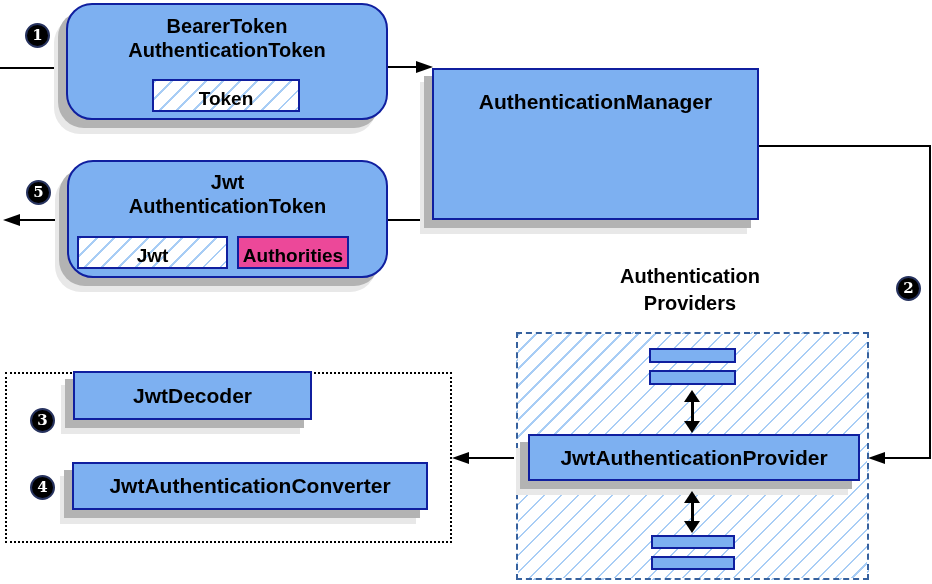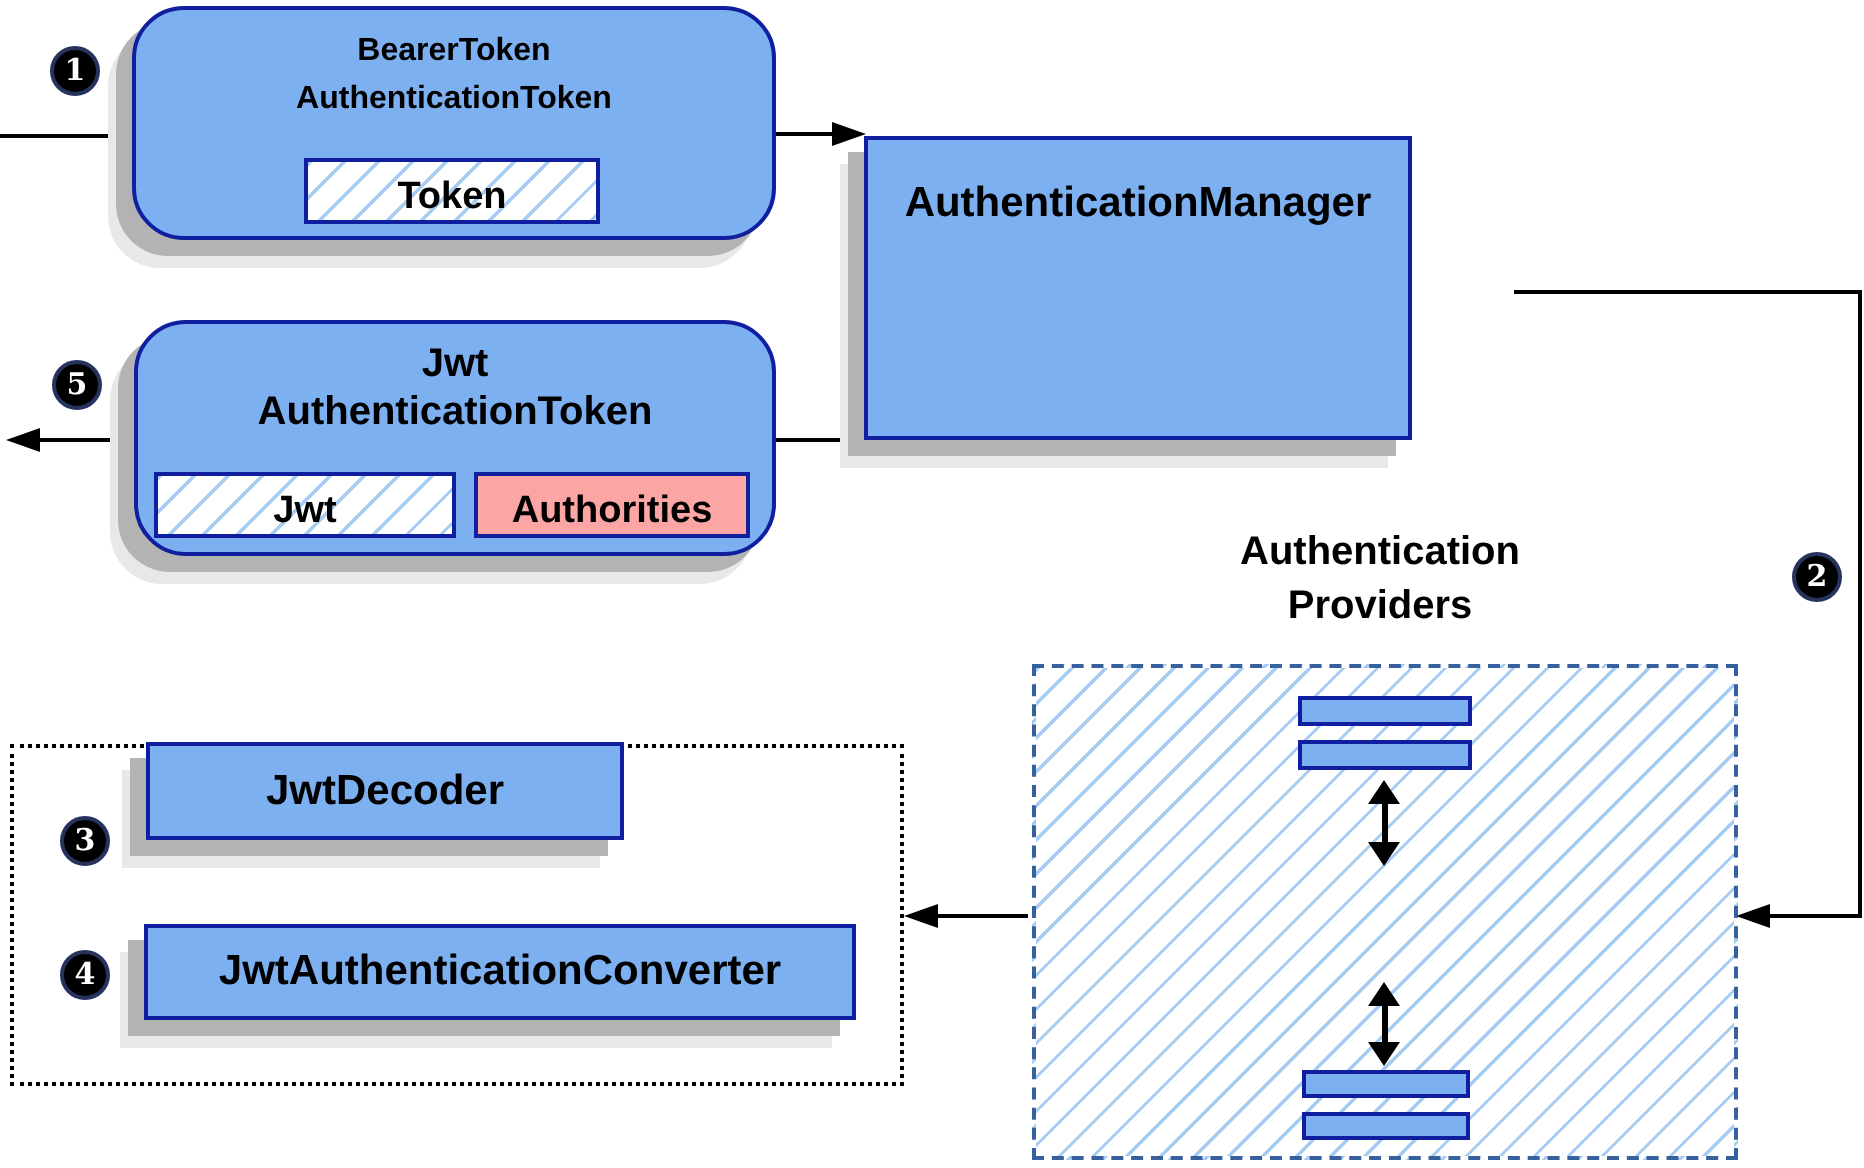--- a/index.html
+++ b/index.html
@@ -102,20 +102,23 @@
 
   <div class="bar" style="left:649px;top:348px;width:87px;height:15px;"></div>
   <div class="bar" style="left:649px;top:370px;width:87px;height:15px;"></div>
 
   <div class="dbl-arrow" style="left:683px;top:390px;height:43px;">
     <div class="up"></div>
     <div class="shaft"></div>
     <div class="down"></div>
   </div>
 
+  <div class="abs blue-node shadowed center bold" style="left:528px;top:434px;width:332px;height:47px;font-size:21px;">
+    <span>JwtAuthenticationProvider</span>
+  </div>
 
   <div class="dbl-arrow" style="left:683px;top:491px;height:42px;">
     <div class="up"></div>
     <div class="shaft"></div>
     <div class="down"></div>
   </div>
 
   <div class="bar" style="left:651px;top:535px;width:84px;height:14px;"></div>
   <div class="bar" style="left:651px;top:556px;width:84px;height:14px;"></div>
 
@@ -123,42 +126,42 @@
 
   <div class="abs blue-node shadowed center bold" style="left:73px;top:371px;width:239px;height:49px;font-size:21px;">
     <span>JwtDecoder</span>
   </div>
 
   <div class="abs blue-node shadowed center bold" style="left:72px;top:462px;width:356px;height:48px;font-size:21px;">
     <span>JwtAuthenticationConverter</span>
   </div>
 
   <div class="abs blue-node rounded shadowed" style="left:66px;top:3px;width:322px;height:117px;">
-    <div class="node-title" style="top:9px;font-size:16px;line-height:24px;">
+    <div class="node-title" style="top:9px;font-size:20px;line-height:24px;">
       <div>BearerToken</div>
       <div>AuthenticationToken</div>
     </div>
     <div class="abs chip hatch" style="left:84px;top:74px;width:148px;height:33px;font-size:19px;">
       <span>Token</span>
     </div>
   </div>
 
-  <div class="abs blue-node shadowed" style="left:432px;top:68px;width:274px;height:152px;text-decoration:underline;">
+  <div class="abs blue-node shadowed" style="left:432px;top:68px;width:327px;height:152px;text-decoration:underline;">
     <div class="node-title" style="top:20px;font-size:21px;">AuthenticationManager</div>
   </div>
 
   <div class="abs blue-node rounded shadowed" style="left:67px;top:160px;width:321px;height:118px;">
     <div class="node-title" style="top:8px;font-size:20px;line-height:24px;">
       <div>Jwt</div>
       <div>AuthenticationToken</div>
     </div>
     <div class="abs chip hatch" style="left:8px;top:74px;width:151px;height:33px;font-size:19px;">
       <span>Jwt</span>
     </div>
-    <div class="abs chip" style="left:168px;top:74px;width:138px;height:33px;font-size:19px;background:#fca5a5;">
+    <div class="abs chip" style="left:168px;top:74px;width:112px;height:33px;font-size:19px;background:#ec4899;">
       <span>Authorities</span>
     </div>
   </div>
 
   <div class="badge" style="left:25px;top:23px;">1</div>
   <div class="badge" style="left:896px;top:276px;">2</div>
   <div class="badge" style="left:30px;top:408px;">3</div>
   <div class="badge" style="left:30px;top:475px;">4</div>
   <div class="badge" style="left:26px;top:180px;">5</div>
 

